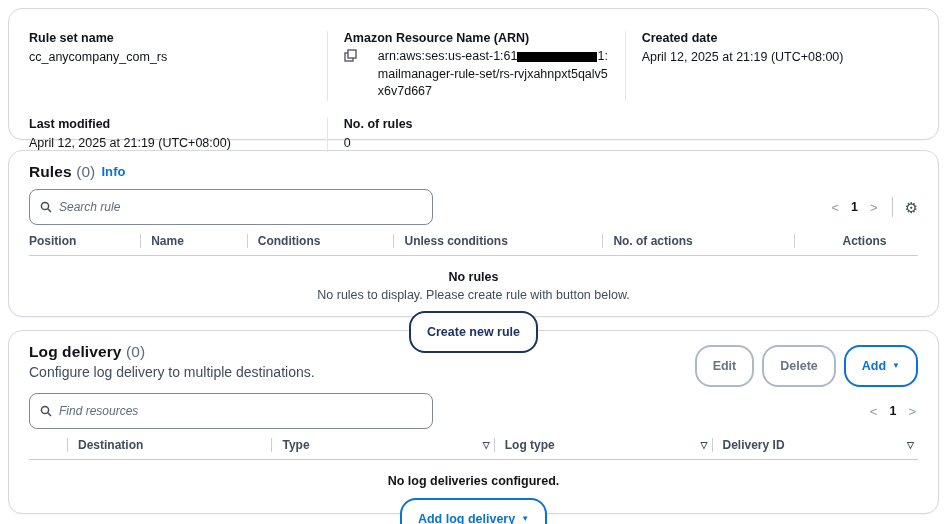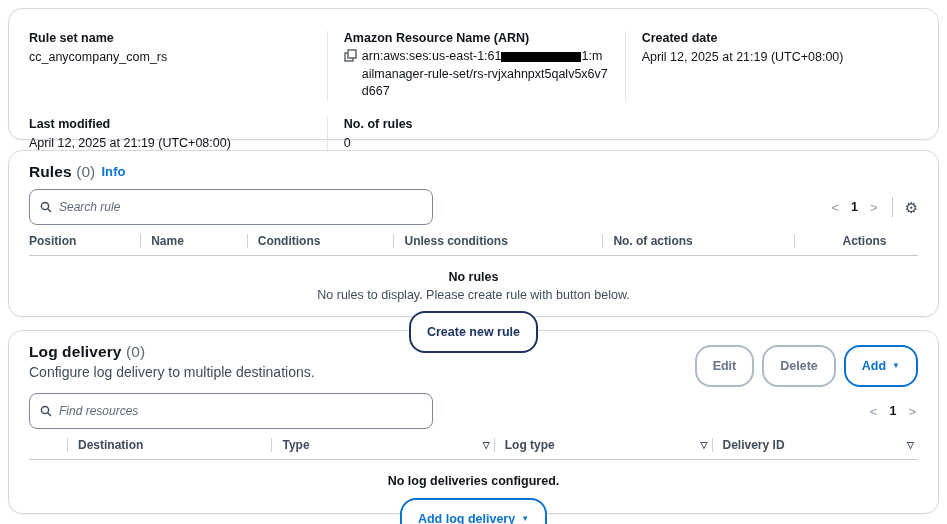--- a/index.html
+++ b/index.html
@@ -20,21 +20,21 @@
   .card-title { font-size:15.5px; font-weight:700; color:#0f141a; letter-spacing:.1px; }
   .count { color:#5f6b7a; font-weight:400; }
   .info-link { color:#0972d3; font-size:13px; font-weight:700; text-decoration:none; vertical-align:1px; margin-left:6px; cursor:pointer; }
 
   
   .gd-row { display:grid; grid-template-columns:33.5% 33.5% 33%; margin-top:10px; }
   .gd-cell { padding-right:16px; }
   .gd-cell.div { border-left:1px solid #e2e5e9; padding-left:16px; }
   .field-label { font-size:12.5px; font-weight:700; margin-bottom:3px; }
   .field-value { font-size:12.5px; line-height:1.45; }
-  .arn-line { display:flex; align-items:flex-start; gap:5px; }
+  .arn-line { display:flex; align-items:flex-start; gap:21px; }
   .arn-text { font-size:12.5px; line-height:1.4; max-width:272px; word-break:break-all; }
   .redacted { display:inline-block; width:80px; height:10px; background:#000; vertical-align:middle; }
   .copy-btn { flex:0 0 auto; margin-top:1px; cursor:pointer; }
 
   
   .tool-row { display:flex; align-items:center; justify-content:space-between; margin-top:8px; }
   .search-box {
     display:flex; align-items:center; gap:7px;
     width:404px; height:22px;
     border:1px solid #7d8998; border-radius:8px;

